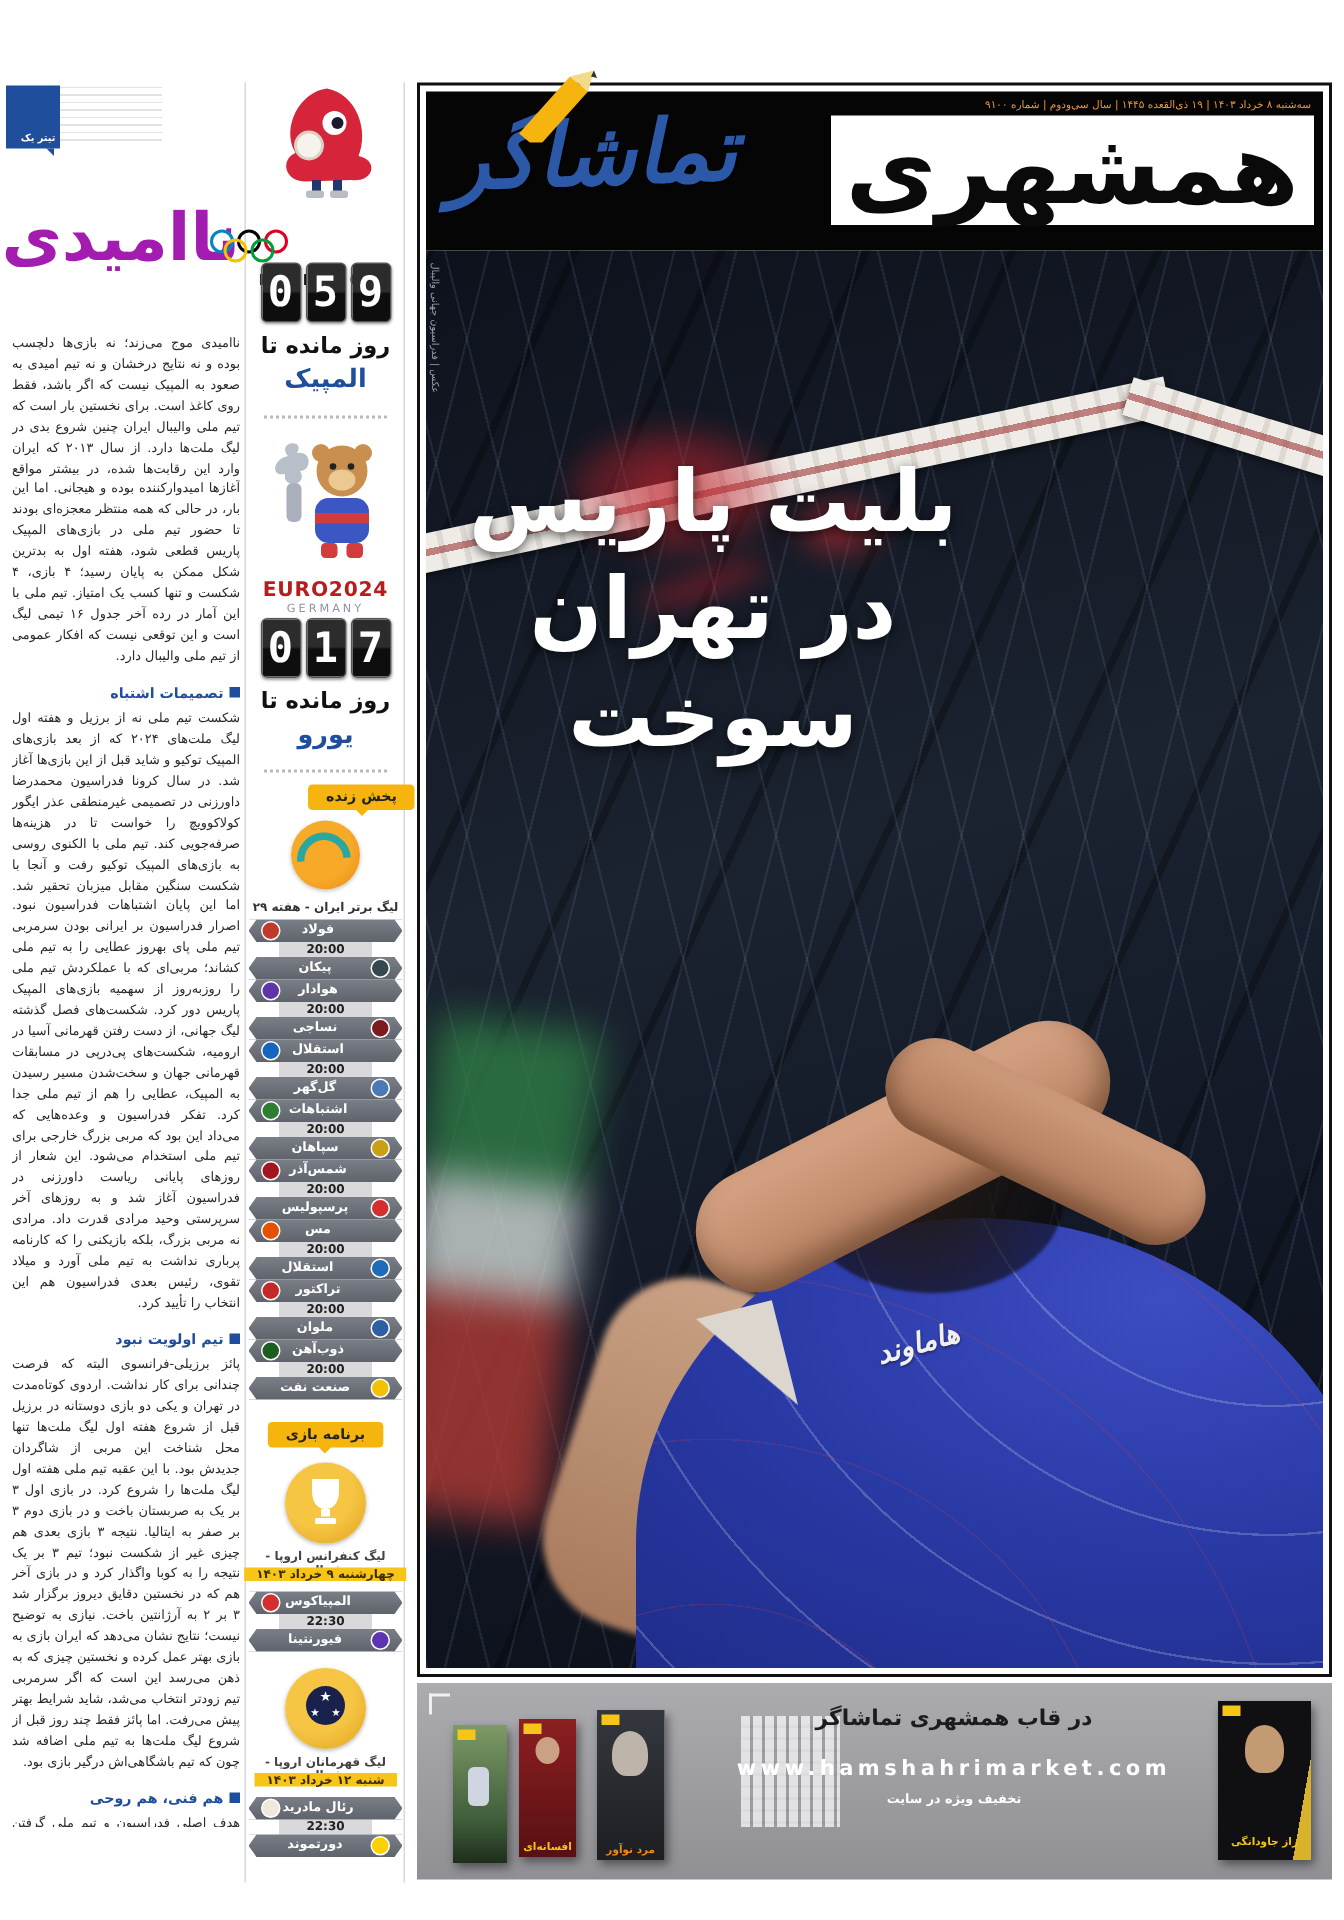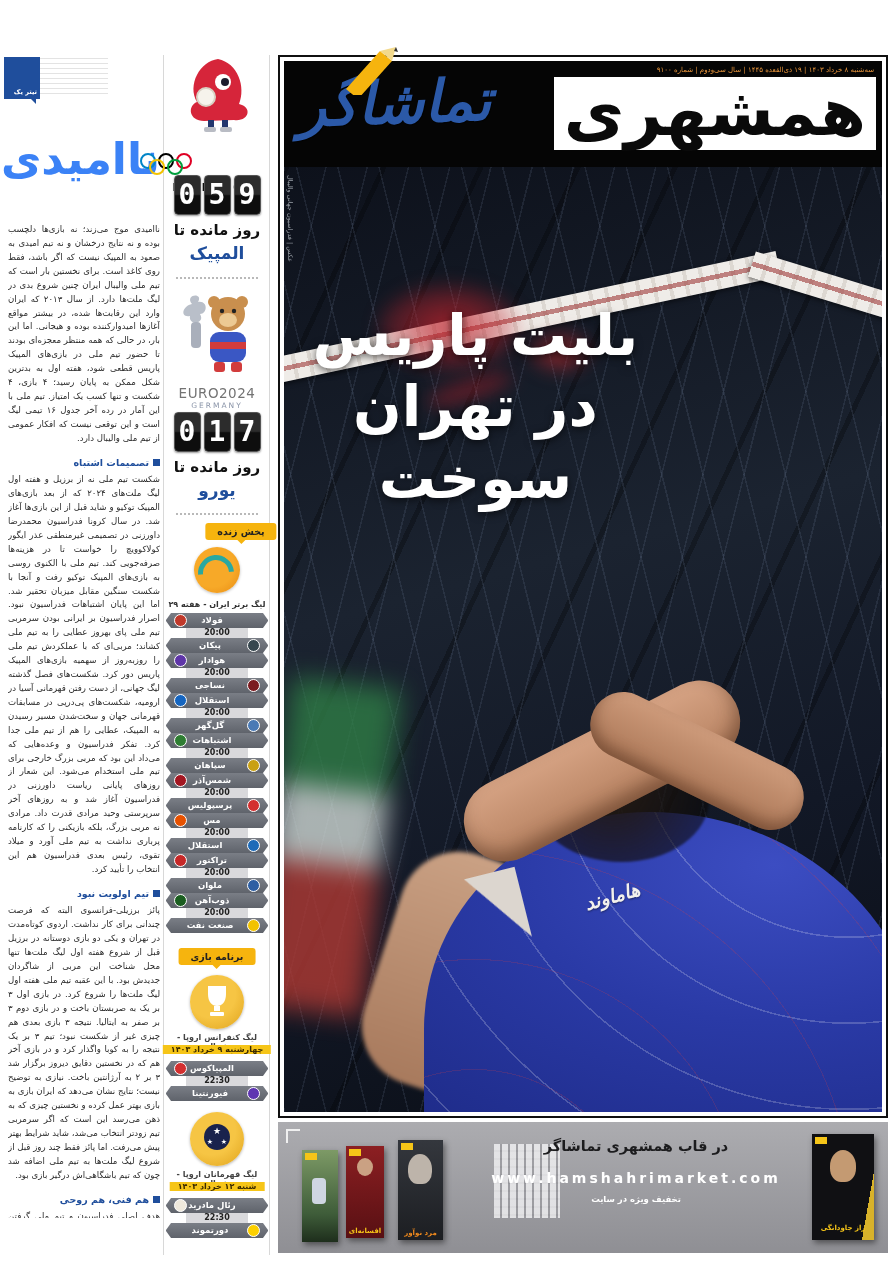--- a/index.html
+++ b/index.html
@@ -6,21 +6,21 @@
   html,body { width:896px; height:1280px; background:#ffffff; font-family:"DejaVu Sans", sans-serif; }
   #page { position:relative; width:896px; height:1280px; background:#fff; overflow:hidden; }
 
   
   .col-left { position:absolute; left:8px; top:55px; width:152px; height:1165px; direction:rtl; }
   .ruled-lines { position:absolute; left:26px; top:3px; width:74px; height:40px;
     background:repeating-linear-gradient(#e3e3e3 0 1px, transparent 1px 5px); }
   .kicker-tab { position:absolute; left:-4px; top:2px; width:36px; height:42px; background:#1f4e9c; }
   .kicker-tab span { position:absolute; bottom:3px; right:3px; color:#fff; font-size:6.5px; font-weight:bold; }
   .kicker-tab::after { content:""; position:absolute; bottom:-5px; right:4px; border-top:5px solid #1f4e9c; border-left:5px solid transparent; }
-  .col-headline { position:absolute; top:78px; right:0; width:100%; text-align:left; color:#3b82f6;
+  .col-headline { position:absolute; top:78px; right:0; width:100%; text-align:left; color:#a21caf;
     font-size:44px; font-weight:bold; letter-spacing:-1px; }
   .col-body { position:absolute; top:168px; right:0; width:152px; height:995px; overflow:hidden;
     font-size:8.6px; line-height:1.62; color:#2a2a2a; text-align:justify;margin-left:44px; }
   .col-body p { margin-bottom:7px; }
   .sec-head { color:#1f4e9c; font-size:9.5px; font-weight:bold; margin:9px 0 3px; }
   .sec-head .bullet { display:inline-block; width:7px; height:7px; background:#1f4e9c; margin-left:4px; }
 
   
   .rule-v { position:absolute; top:55px; width:1px; height:1200px; background:#d8d8d8; }
   .rule-v1 { left:163px; } .rule-v2 { left:269px; }
@@ -34,21 +34,21 @@
   .flip-card { width:27px; height:40px; background:linear-gradient(#2c2c2c 0 48%, #0e0e0e 52% 100%);
     border:1px solid #555; border-radius:4px; color:#fff; font-family:"DejaVu Sans Mono", monospace;
     font-size:28px; font-weight:bold; line-height:38px; text-align:center; box-shadow:0 1px 2px rgba(0,0,0,.4); }
   .count-label { position:absolute; width:100%; font-size:15px; font-weight:bold; color:#111; }
   .count-target { position:absolute; width:100%; font-size:17px; font-weight:bold; color:#1f4e9c; }
   .cl-a { top:166px; } .ct-a { top:188px; } .cl-b { top:403px; } .ct-b { top:425px; }
   .dots { position:absolute; left:10%; width:80%; border-top:2px dotted #b9b9b9; }
   .dots-a { top:222px; } .dots-b { top:458px; }
   .mascot-paris { position:absolute; top:0; left:14px; }
   .mascot-euro { position:absolute; top:235px; left:8px; }
-  .euro-label { position:absolute; top:330px; width:100%; font-size:13.5px; font-weight:normal; color:#737373; letter-spacing:.5px; direction:ltr; }
+  .euro-label { position:absolute; top:330px; width:100%; font-size:13.5px; font-weight:bold; color:#b91c1c; letter-spacing:.5px; direction:ltr; }
   .euro-sub { position:absolute; top:346px; width:100%; font-size:7.5px; letter-spacing:2px; color:#8a94a8; direction:ltr; }
   .badge { position:absolute; left:50%; transform:translateX(-50%); background:#f6b40e; color:#222;
     font-size:9.5px; font-weight:bold; padding:3px 12px; border-radius:3px; white-space:nowrap; }
   .badge::after { content:""; position:absolute; bottom:-4px; left:50%; transform:translateX(-50%);
     border-top:5px solid #f6b40e; border-left:5px solid transparent; border-right:5px solid transparent; }
   .badge-live { top:468px;margin-left:24px; } .badge-schedule { top:893px; }
   .league-logo { position:absolute; top:492px; left:50%; transform:translateX(-50%); width:46px; height:46px; border-radius:50%;
     background:radial-gradient(circle at 40% 40%, #f7a928 55%, #e78a12); box-shadow:0 1px 3px rgba(0,0,0,.25); }
   .league-logo::before { content:""; position:absolute; left:4px; top:8px; width:26px; height:26px; border-radius:50%;
     border:5px solid #2aa8a0; border-right-color:transparent; border-bottom-color:transparent; transform:rotate(40deg); }

